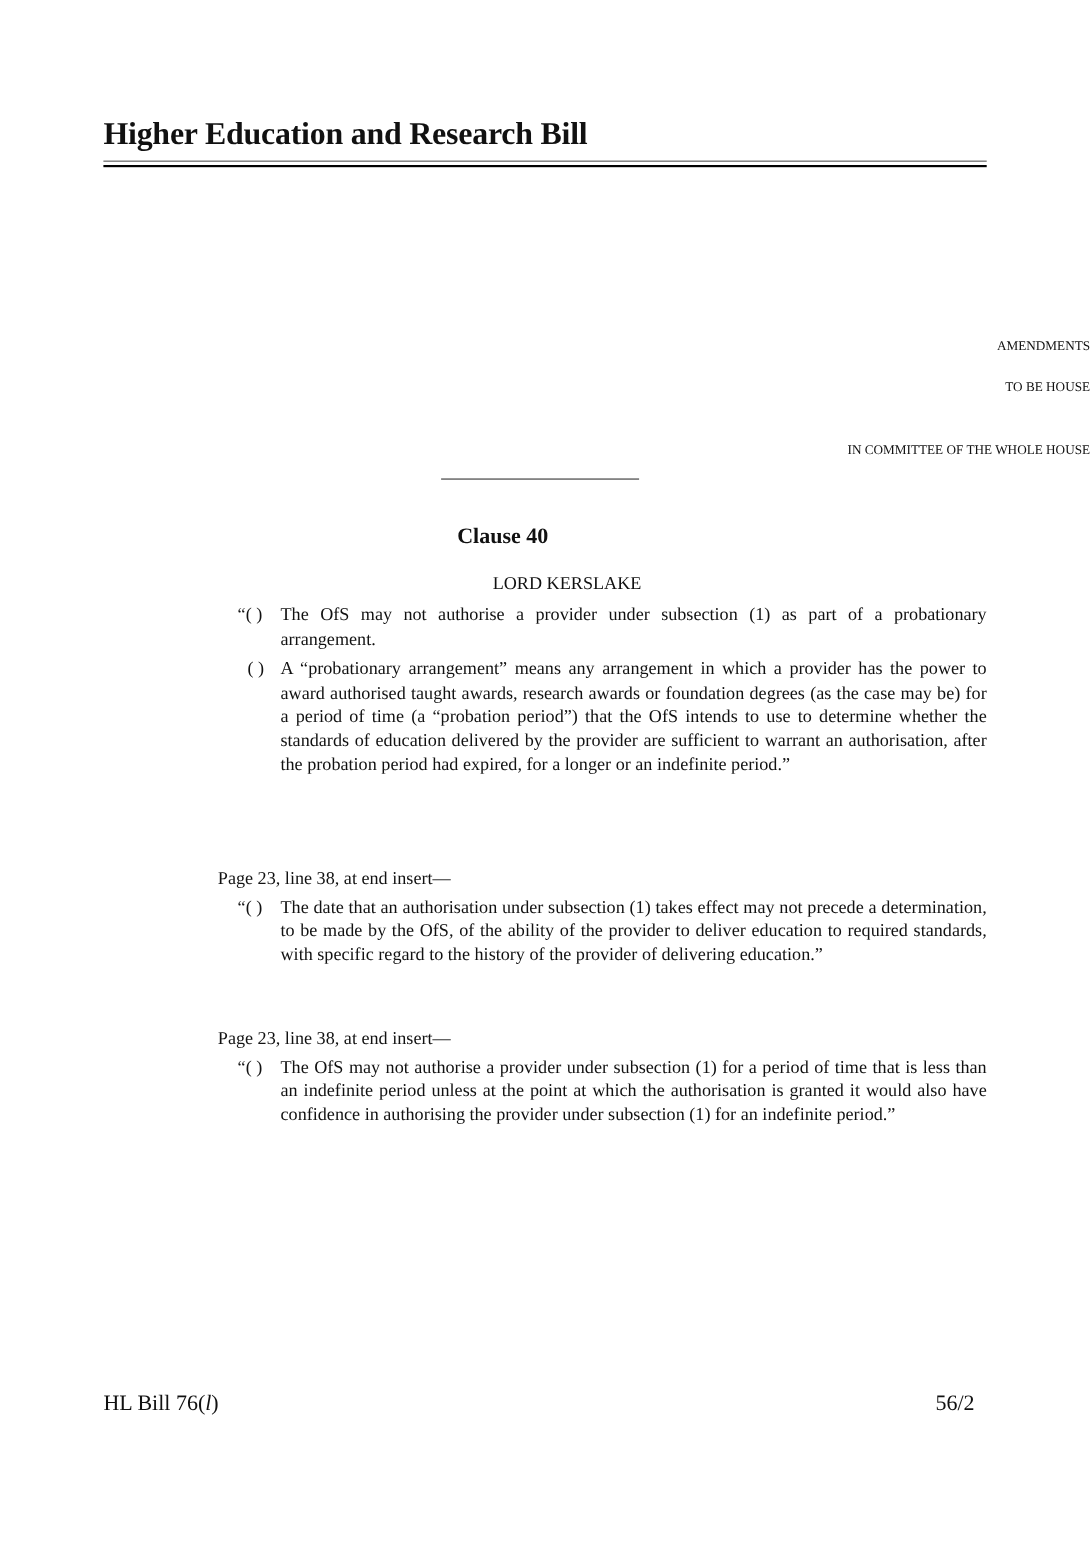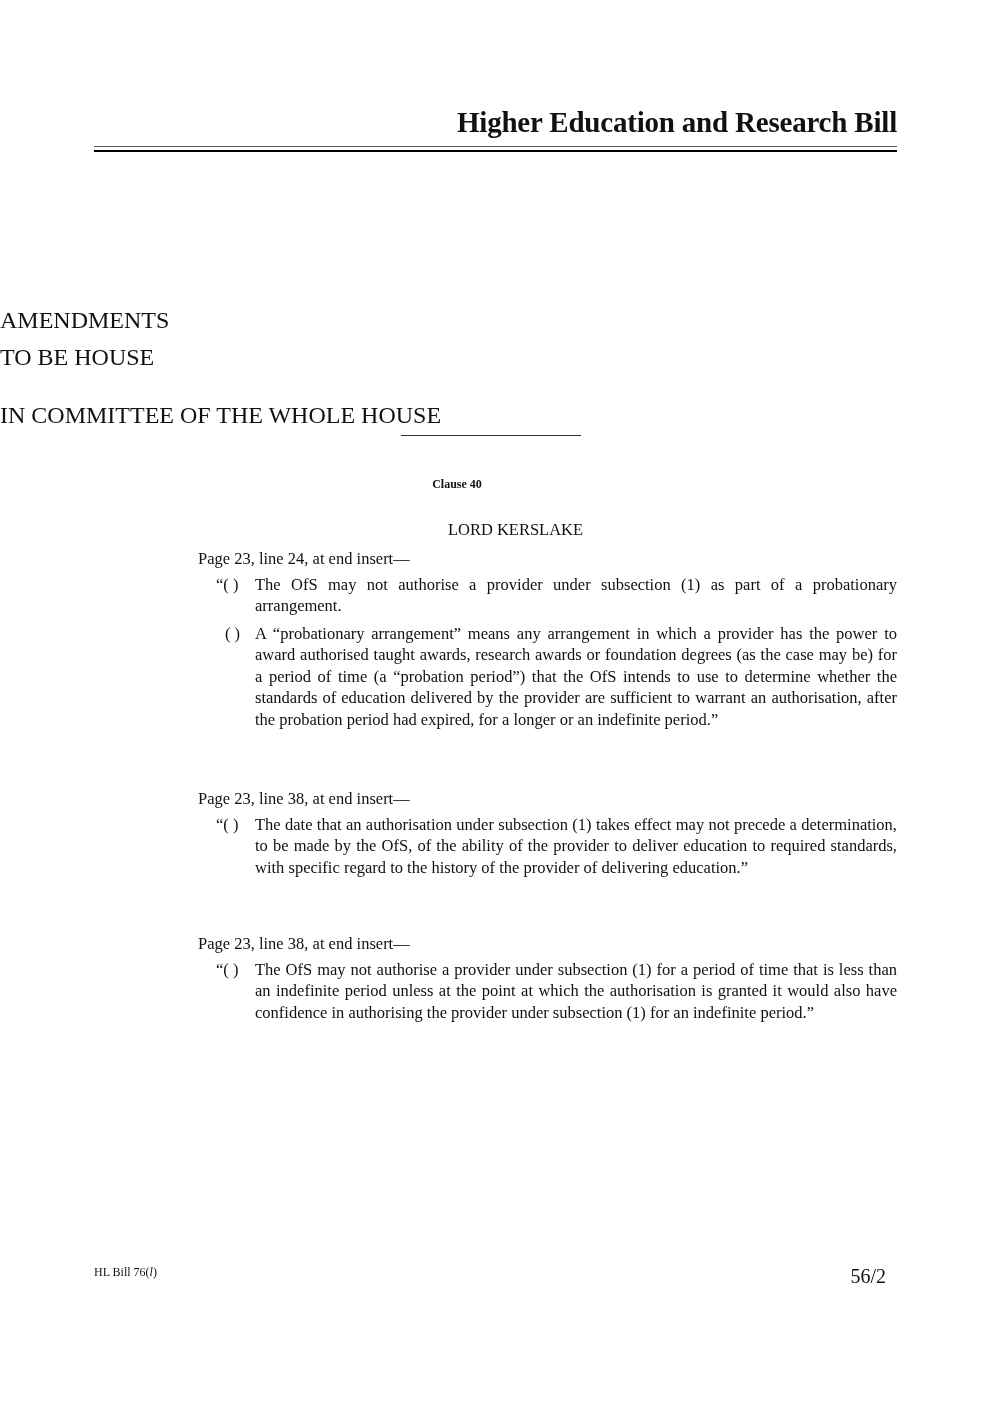--- a/index.html
+++ b/index.html
@@ -13,21 +13,21 @@
       position: relative;
       font-family: "Liberation Serif", "DejaVu Serif", serif;
       color: #111111;
       overflow: hidden;
     }
     .title {
       position: absolute;
       left: 94px;
       width: 803px;
       top: 106px;
-      text-align: right;
+      text-align: left;
       font-size: 29px;
       font-weight: bold;
       letter-spacing: -0.2px;
     }
     .rule-thin {
       position: absolute;
       left: 94px;
       width: 803px;
       top: 146px;
       height: 1px;
@@ -38,38 +38,38 @@
       left: 94px;
       width: 803px;
       top: 150px;
       height: 2px;
       background: #000000;
     }
     .center-line {
       position: absolute;
       left: 0;
       width: 991px;
-      text-align: left;
-      font-size: 24px;
+      text-align: right;
+      font-size: 12px;
     }
     .short-rule {
       position: absolute;
       left: 401px;
       width: 180px;
       top: 435px;
       height: 1px;
       background: #333333;
     }
     .clause {
       position: absolute;
       left: 0;
       width: 914px;
       text-align: center;
       top: 477px;
-      font-size: 12px;
+      font-size: 20px;
       font-weight: bold;
     }
     .mover {
       position: absolute;
       left: 0;
       width: 991px;
       text-align: center;
       top: 520px;
       font-size: 16.5px;
       padding-left: 20px;
@@ -97,21 +97,21 @@
       left: 18px;
       top: 0;
     }
     .sub .num.plain {
       left: 27px;
     }
     .footer-left {
       position: absolute;
       left: 94px;
       top: 1265px;
-      font-size: 12px;
+      font-size: 20px;
     }
     .footer-right {
       position: absolute;
       right: 105px;
       top: 1265px;
       font-size: 20px;
     }
   </style>
 </head>
 <body>
@@ -125,21 +125,20 @@
   <div class="center-line" style="top:307px;">AMENDMENTS</div>
   <div class="center-line" style="top:344px;">TO BE HOUSE</div>
   <div class="center-line" style="top:402px;">IN COMMITTEE OF THE WHOLE HOUSE</div>
 
   <div class="short-rule"></div>
 
   <div class="clause">Clause 40</div>
   <div class="mover">LORD KERSLAKE</div>
 
   <div class="amendment" style="top:548px;">
-    <div class="page-ref">Page 23, line 24, at end insert—</div>
     <div class="sub">
       <span class="num">“( )</span>
       <span>The OfS may not authorise a provider under subsection (1) as part of a probationary arrangement.</span>
     </div>
     <div class="sub">
       <span class="num plain">( )</span>
       <span>A “probationary arrangement” means any arrangement in which a provider has the power to award authorised taught awards, research awards or foundation degrees (as the case may be) for a period of time (a “probation period”) that the OfS intends to use to determine whether the standards of education delivered by the provider are sufficient to warrant an authorisation, after the probation period had expired, for a longer or an indefinite period.”</span>
     </div>
   </div>
 

